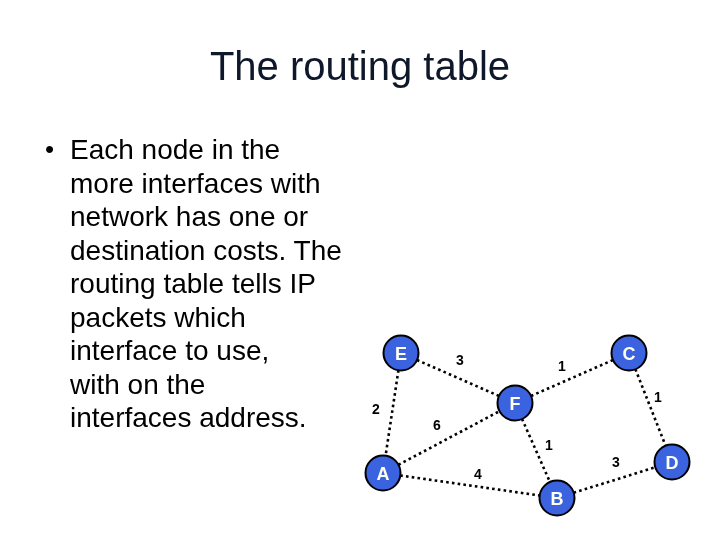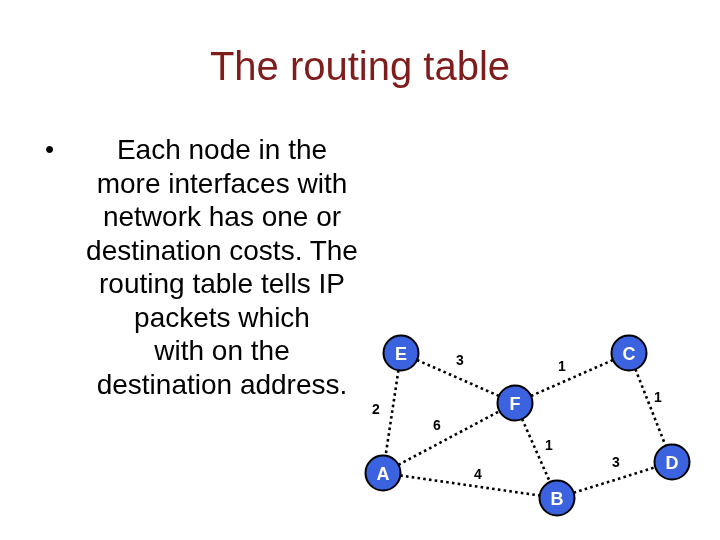--- a/index.html
+++ b/index.html
@@ -13,42 +13,41 @@
   }
   .title {
     position: absolute;
     top: 44px;
     left: 0;
     width: 100%;
     margin: 0;
     text-align: center;
     font-size: 40px;
     font-weight: 400;
-    color: #7f1d1d;
+    color: #0f172a;
   }
   .bullet-block {
     position: absolute;
     left: 42px;
     top: 133px;
     width: 320px;
     color: #000000;
   }
   .bullet-marker {
     position: absolute;
     left: 3px;
     top: 0;
     font-size: 26px;
     line-height: 33.5px;
   }
   .bullet-lines {
-    margin-left: 40px;
+    margin-left: 28px;
     font-size: 28px;
     line-height: 33.5px;
     white-space: nowrap;
-    text-align: center;
   }
   .graph-svg {
     position: absolute;
     left: 0;
     top: 0;
     width: 720px;
     height: 540px;
   }
   .edge {
     stroke: #000000;
@@ -82,22 +81,23 @@
 
   <div class="bullet-block">
     <span class="bullet-marker">•</span>
     <div class="bullet-lines">
       <div>Each node in the</div>
       <div>more interfaces with</div>
       <div>network has one or</div>
       <div>destination costs. The</div>
       <div>routing table tells IP</div>
       <div>packets which</div>
+      <div>interface to use,</div>
       <div>with on the</div>
-      <div>destination address.</div>
+      <div>interfaces address.</div>
     </div>
   </div>
 
   <svg id="graph-svg" class="graph-svg" viewBox="0 0 720 540">
       <line x1="401" y1="353" x2="515" y2="403" class="edge" stroke="#000000"></line>
       <line x1="515" y1="403" x2="629" y2="353" class="edge" stroke="#000000"></line>
       <line x1="401" y1="353" x2="383" y2="473" class="edge" stroke="#000000"></line>
       <line x1="383" y1="473" x2="515" y2="403" class="edge" stroke="#000000"></line>
       <line x1="515" y1="403" x2="557" y2="498" class="edge" stroke="#000000"></line>
       <line x1="629" y1="353" x2="672" y2="462" class="edge" stroke="#000000"></line>

